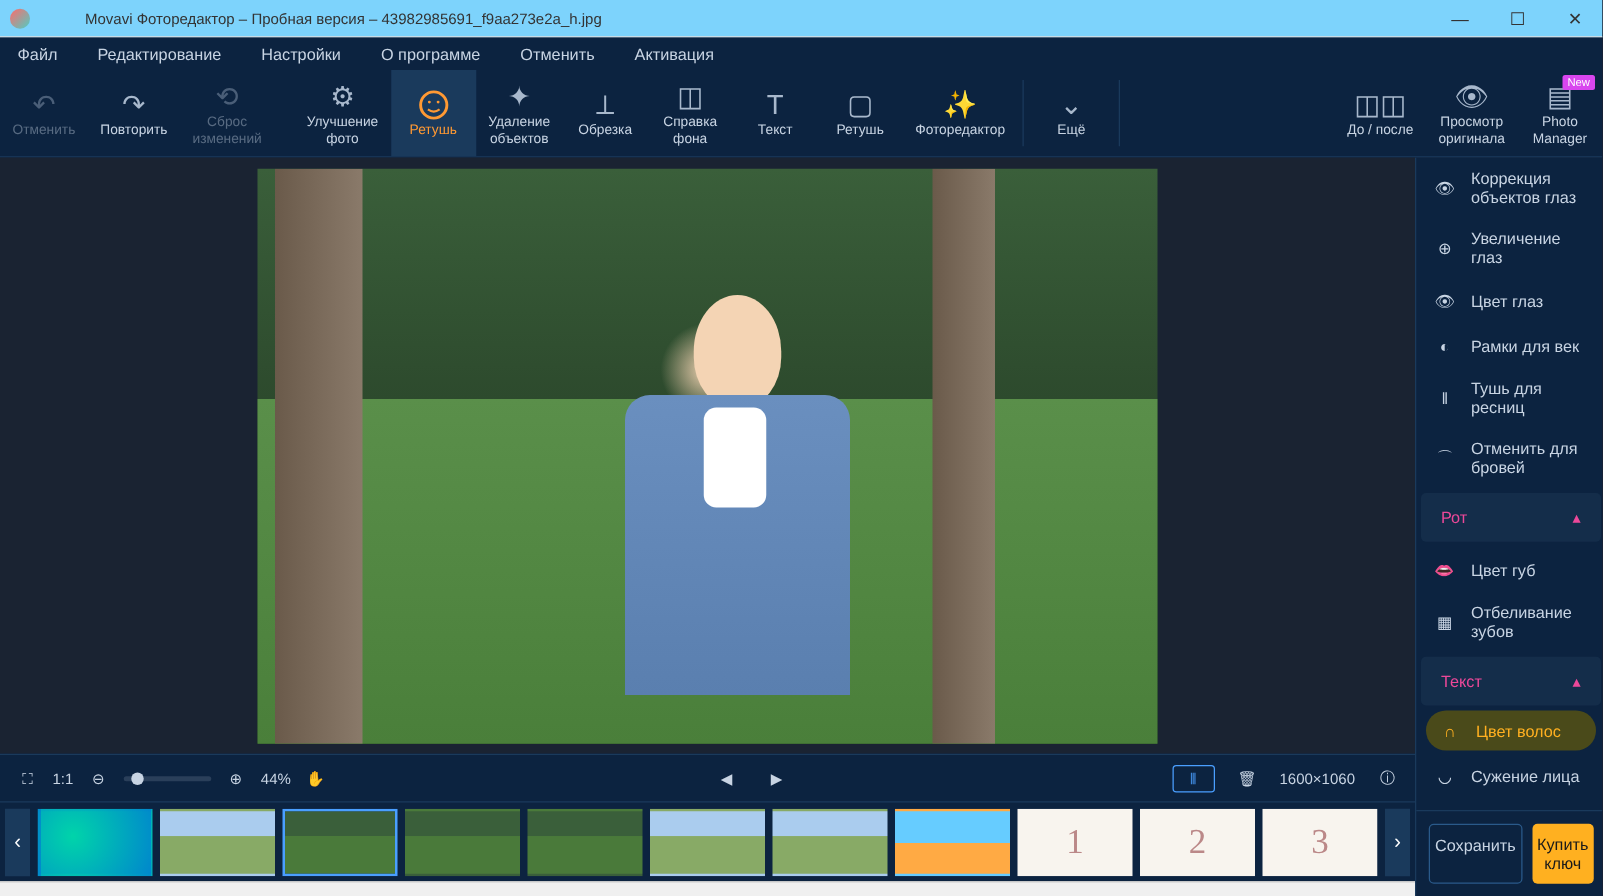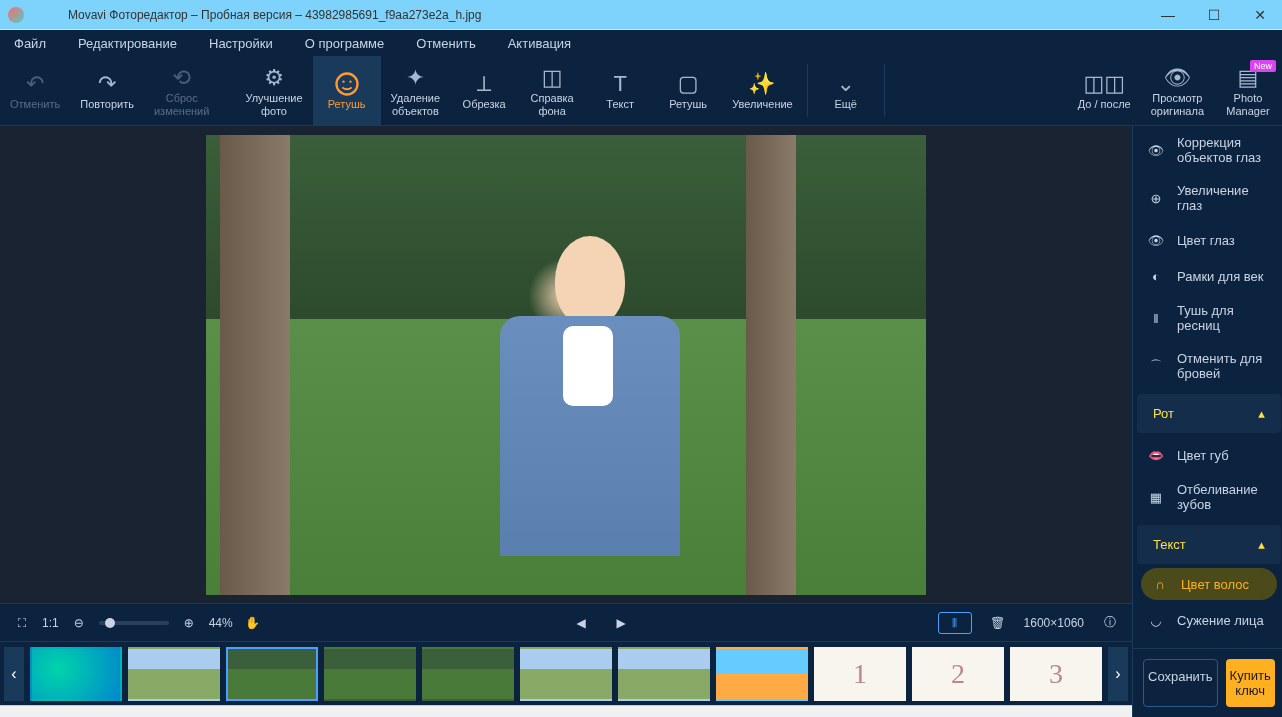--- a/index.html
+++ b/index.html
@@ -68,21 +68,21 @@
 .filmstrip .thumb.t2, .filmstrip .thumb.t3, .filmstrip .thumb.t4 { background: linear-gradient(180deg, #3a5f3a 40%, #4a7a3a 40%); }
 .filmstrip .thumb.t7 { background: linear-gradient(180deg, #66ccff 50%, #ffaa44 50%); }
 .filmstrip .thumb.t8, .filmstrip .thumb.t9, .filmstrip .thumb.t10 { background: #f8f4ee; font-family: cursive; }
 
 
 .right-panel { width: 246px; background: #0c2340; display: flex; flex-direction: column; border-left: 1px solid #1a3a5c; }
 .right-panel .scroll { flex: 1; overflow-y: auto; }
 .right-panel .panel-item { display: flex; align-items: center; padding: 9px 14px; color: #c8d4e3; font-size: 13px; cursor: pointer; gap: 12px; }
 .right-panel .panel-item.highlighted { background: #4a4a1a; border-radius: 16px; margin: 2px 8px; padding: 7px 10px; }
 .right-panel .panel-item .p-icon { width: 18px; height: 18px; display: flex; align-items: center; justify-content: center; color: #c8d4e3; flex-shrink: 0; }
-.right-panel .panel-header { display: flex; align-items: center; justify-content: space-between; padding: 12px 16px; background: #142d4a; color: #fde047; font-size: 13px; cursor: pointer; margin: 4px 4px; border-radius: 4px; }
+.right-panel .panel-header { display: flex; align-items: center; justify-content: space-between; padding: 12px 16px; background: #142d4a; color: #ec4899; font-size: 13px; cursor: pointer; margin: 4px 4px; border-radius: 4px; }
 .right-panel .panel-footer { padding: 10px; display: flex; gap: 8px; border-top: 1px solid #1a3a5c; }
 .right-panel .btn { flex: 1; padding: 9px 4px; text-align: center; border-radius: 4px; font-size: 13px; cursor: pointer; }
 .right-panel .btn.save { background: #0c2340; border: 1px solid #2a5a8a; color: #c8d4e3; }
 .right-panel .btn.buy { background: #ffb020; color: #1a1a1a; font-weight: 500; }
 
 
 .right-panel .scroll::-webkit-scrollbar { width: 6px; }
 .right-panel .scroll::-webkit-scrollbar-thumb { background: #2a3f5a; border-radius: 3px; }
 
 
@@ -160,21 +160,21 @@
   <div class="tool">
     <div class="icon">T</div>
     <div class="label">Текст</div>
   </div>
   <div class="tool">
     <div class="icon">▢</div>
     <div class="label">Ретушь</div>
   </div>
   <div class="tool">
     <div class="icon">✨</div>
-    <div class="label">Увеличение</div>
+    <div class="label">Фоторедактор</div>
   </div>
   <div class="sep"></div>
   <div class="tool">
     <div class="icon">⌄</div>
     <div class="label">Ещё</div>
   </div>
   <div class="sep"></div>
   <div style="flex:1"></div>
   <div class="tool">
     <div class="icon">◫◫</div>

